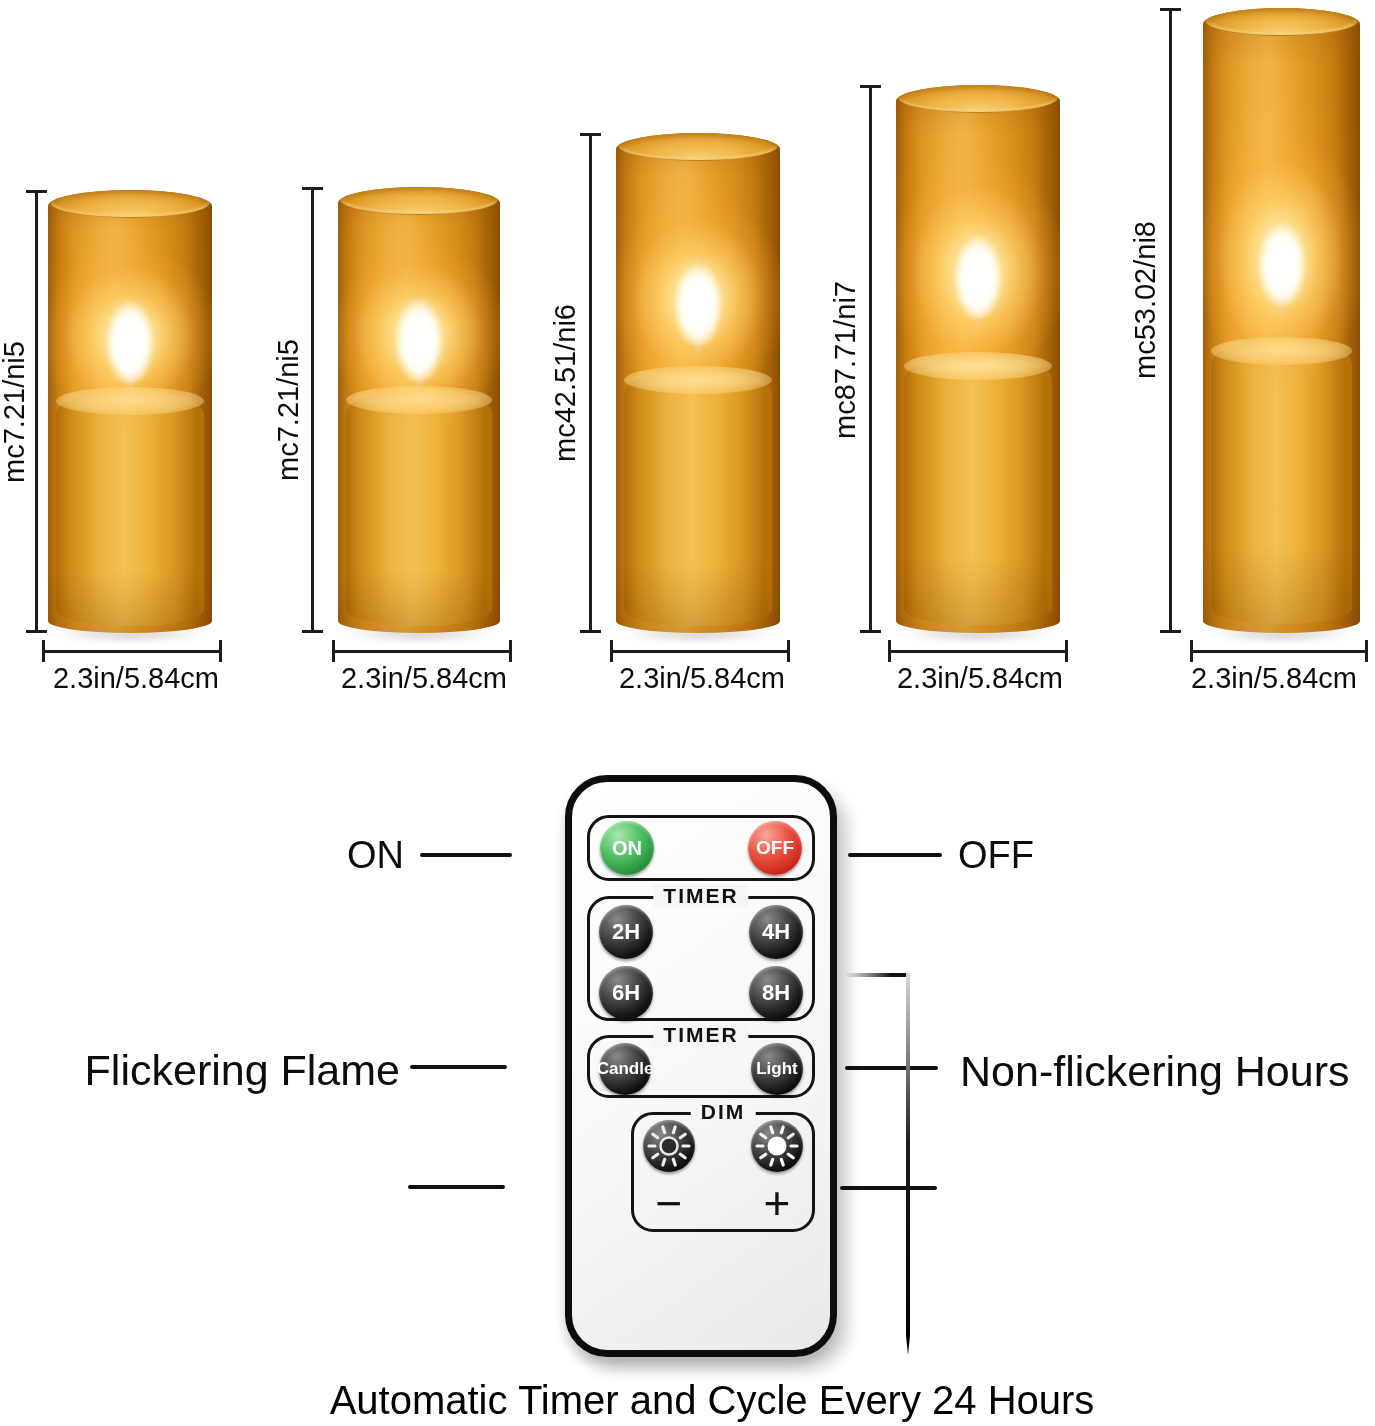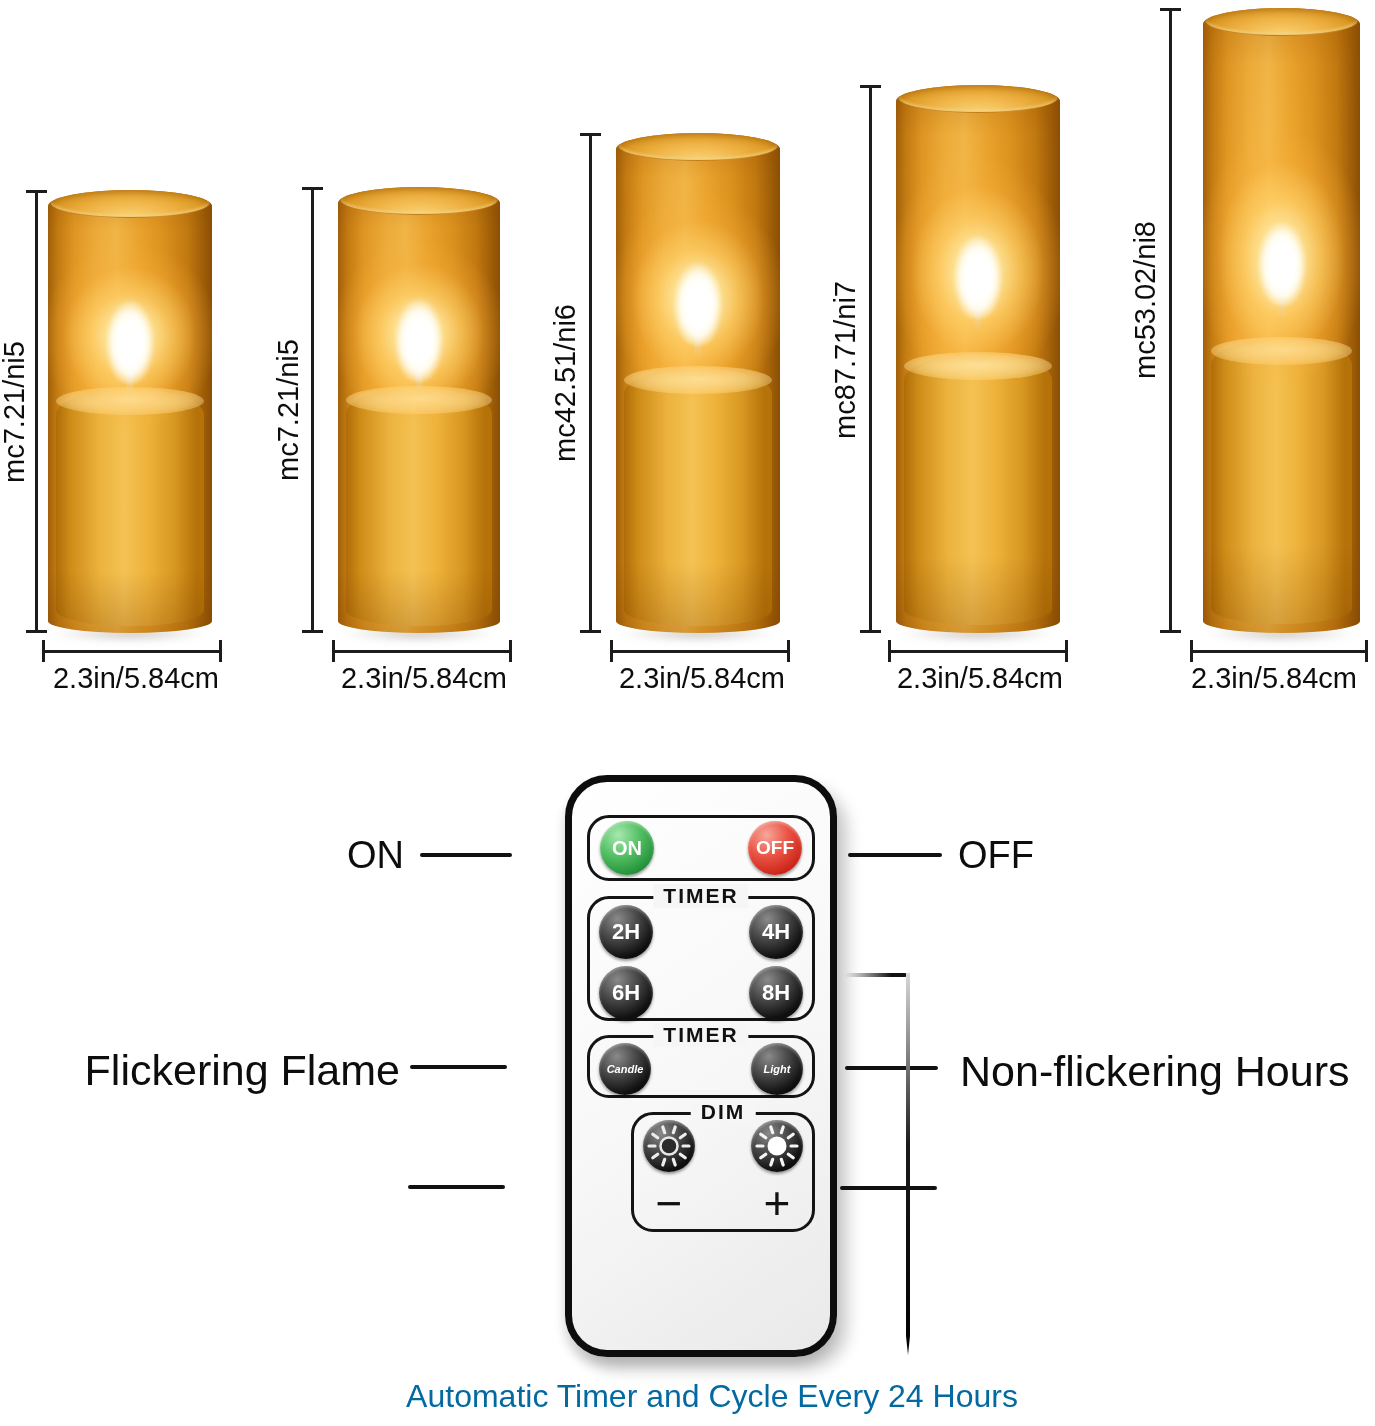--- a/index.html
+++ b/index.html
@@ -78,21 +78,21 @@
   .sec-mode{top:253px;height:63px;}
   .sec-dim{top:330px;height:120px;margin-left:44px;}
   .sec-label{position:absolute;top:-15px;left:50%;transform:translateX(-50%);background:#f6f6f6;
     padding:0 10px;font-size:21px;font-weight:700;letter-spacing:2px;color:#111;white-space:nowrap;}
   .rbtn{position:absolute;width:54px;height:54px;border-radius:50%;display:flex;align-items:center;
     justify-content:center;color:#fff;font-weight:700;font-size:22px;cursor:pointer;
     box-shadow:0 2px 3px rgba(0,0,0,.4), inset 0 2px 3px rgba(255,255,255,.35);}
   .rbtn.black{background:radial-gradient(circle at 34% 26%,#8a8a8a,#4c4c4c 35%,#101010 72%,#000 100%);}
   .rbtn.green{background:radial-gradient(circle at 34% 26%,#a8e8b0,#54c064 40%,#1f8c36 80%,#14702a 100%);font-size:20px;}
   .rbtn.red{background:radial-gradient(circle at 34% 26%,#f7a79b,#ea5444 40%,#c81f14 80%,#a81408 100%);font-size:19px;}
-  .rbtn.small-text{font-size:11px;font-weight:700;font-style:italic;}
+  .rbtn.small-text{font-size:17px;font-weight:700;}
   .sec-power .rbtn{top:3px;}
   .btn-on{left:10px;}.btn-off{right:10px;}
   .sec-timer .row1{top:6px;}.sec-timer .row2{top:67px;}
   .sec-timer .lcol{left:9px;}.sec-timer .rcol{right:9px;}
   .sec-mode .rbtn,.sec-dim .sun{width:52px;height:52px;}
   .sec-mode .rbtn{top:5px;}
   .sec-dim .sun{top:5px;}
   .dim-sign{position:absolute;top:64px;width:54px;text-align:center;font-size:46px;line-height:48px;
     font-weight:400;color:#111;}
   .dim-sign.minus{left:8px;}.dim-sign.plus{right:8px;}
@@ -113,21 +113,21 @@
   .l-flicker{left:410px;top:1065px;width:97px;}
   .l-nonflicker{left:845px;top:1066px;width:93px;}
   .l-lower{left:408px;top:1185px;width:97px;}
   .l-increase{left:840px;top:1186px;width:97px;}
   .vline{position:absolute;left:906px;top:973px;width:4px;height:382px;
     background:linear-gradient(180deg,#d8d8d8,#909090 18%,#1a1a1a 45%,#000);
     clip-path:polygon(0 0,100% 0,100% 95%,50% 100%,0 95%);}
   .vline-stub{position:absolute;left:845px;top:973px;width:62px;height:4px;border-radius:2px;
     background:linear-gradient(90deg,rgba(0,0,0,0),#111 75%);}
   .caption{position:absolute;left:712px;top:1378px;transform:translateX(-50%);
-    font-size:32px;color:#0369a1;white-space:nowrap;}
+    font-size:40px;color:#000000;white-space:nowrap;}
 </style>
 </head>
 <body>
 
 <div id="canvas">
 
   <div class="candle">
     <div class="candle-shadow"></div>
     <div class="glass">
       <div class="wax"></div>

